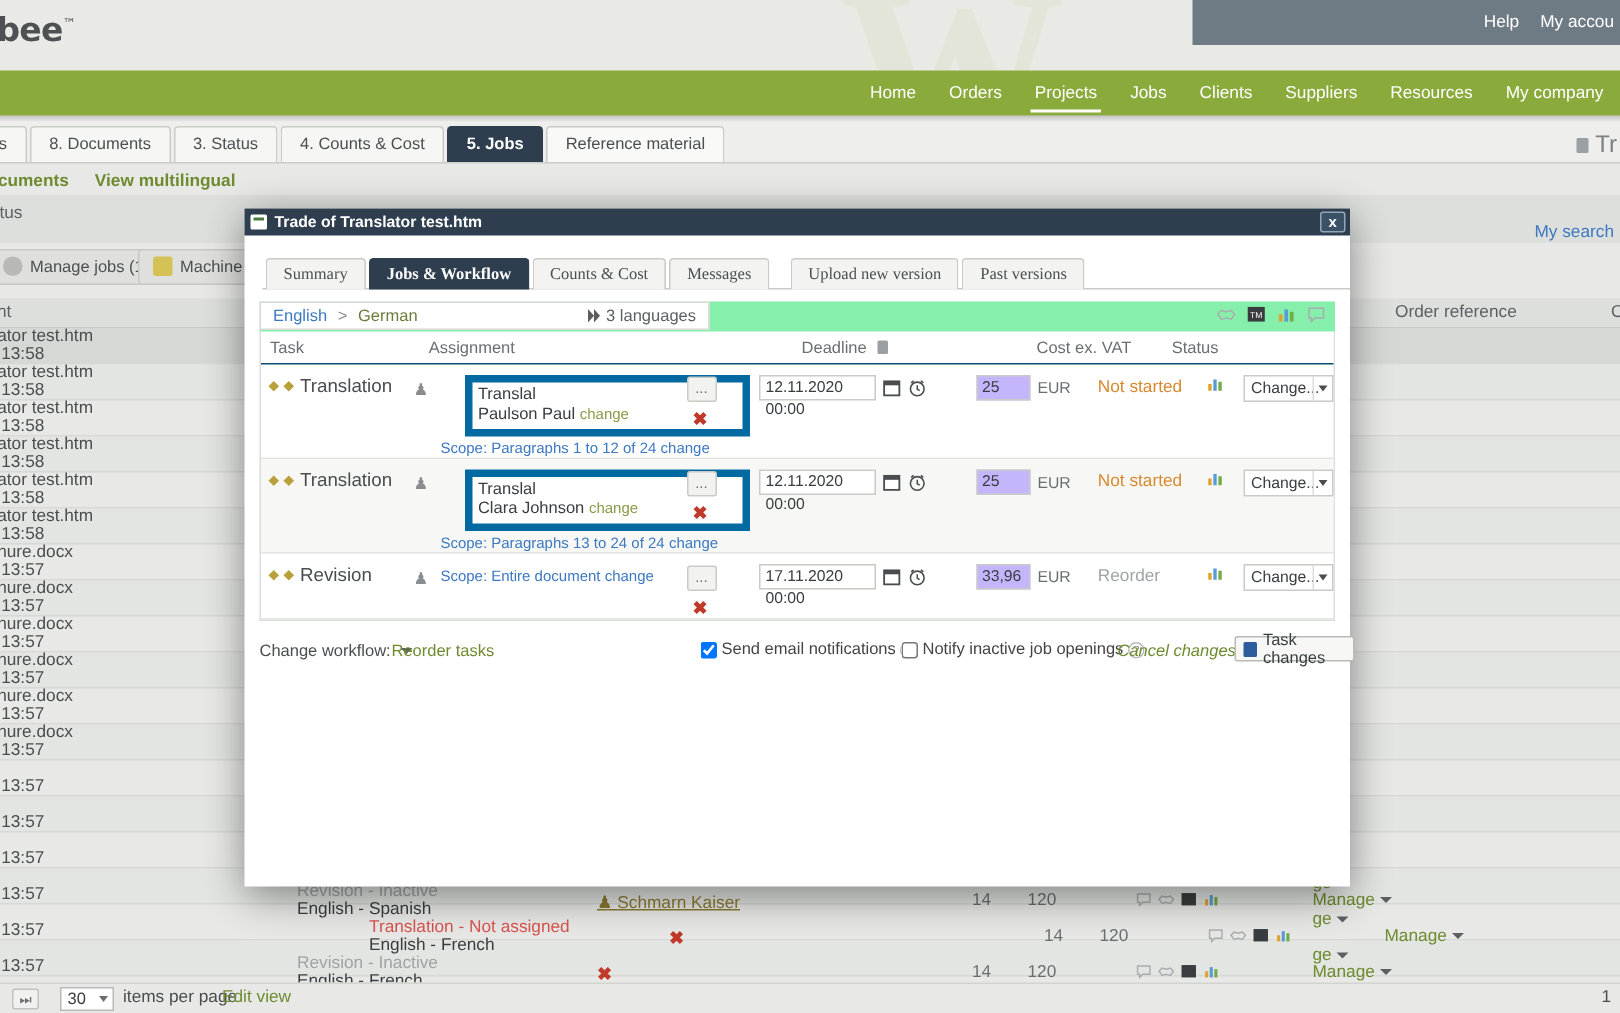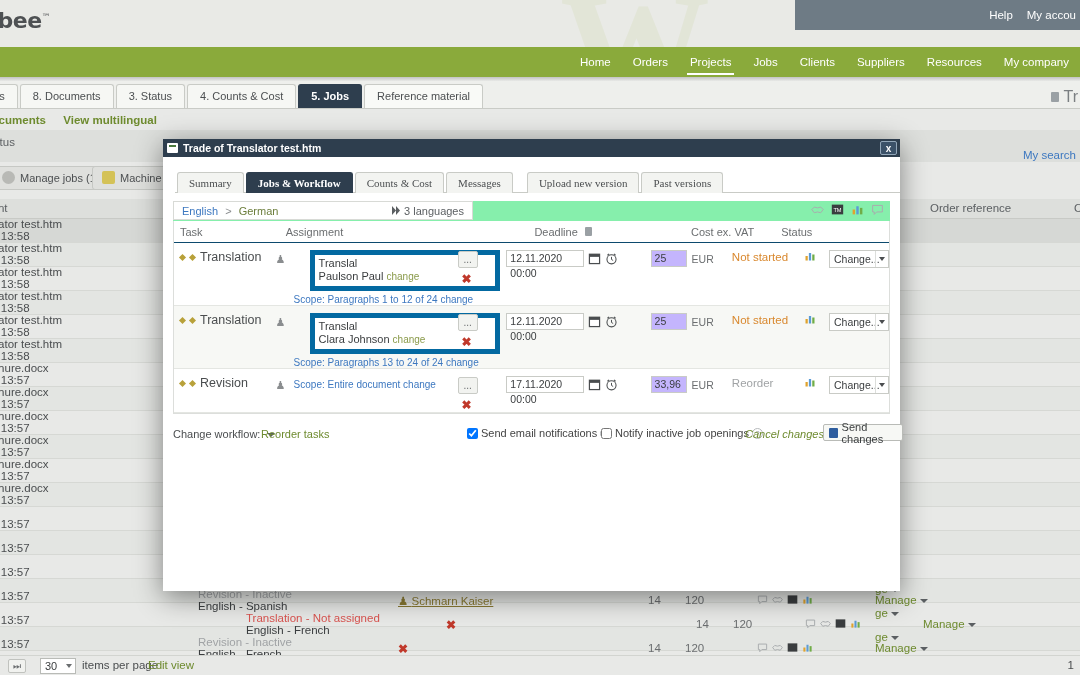--- a/index.html
+++ b/index.html
@@ -781,17 +781,17 @@
       <span class="qm">?</span>
     </div>
     <div class="cb2">
       <input type="checkbox" style="">
       <span>Notify inactive job openings</span>
       <span class="qm">?</span>
     </div>
     <div class="cancel">Cancel changes</div>
     <div class="save">
       <span class="save-ico"></span>
-      <span>Send changes</span>
+      <span>Task changes</span>
     </div>
   </div>
 
 </div>
 
 </body></html>

